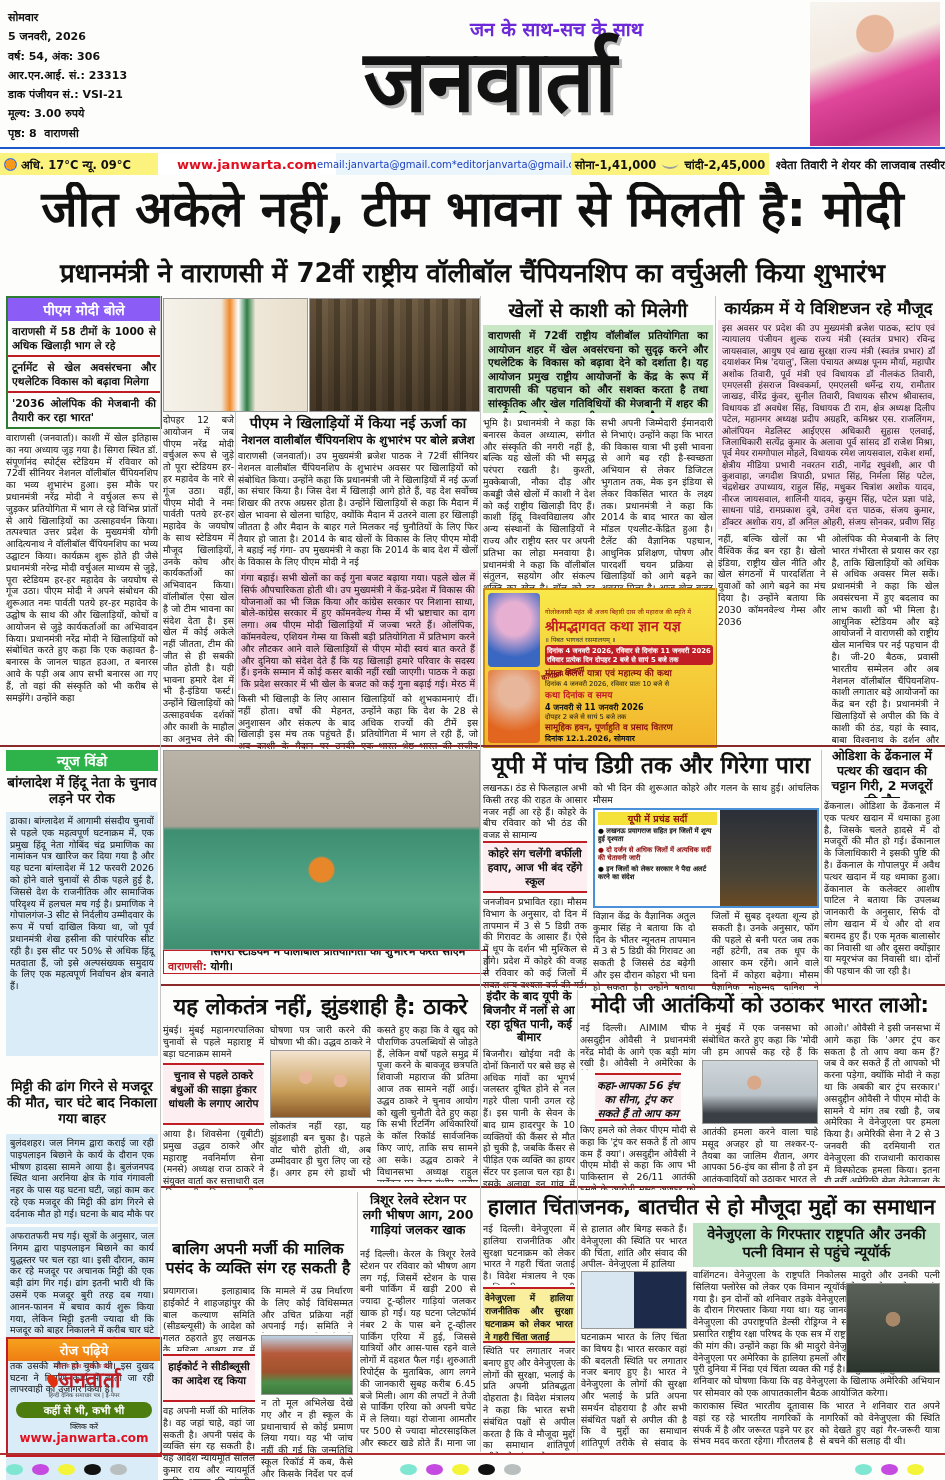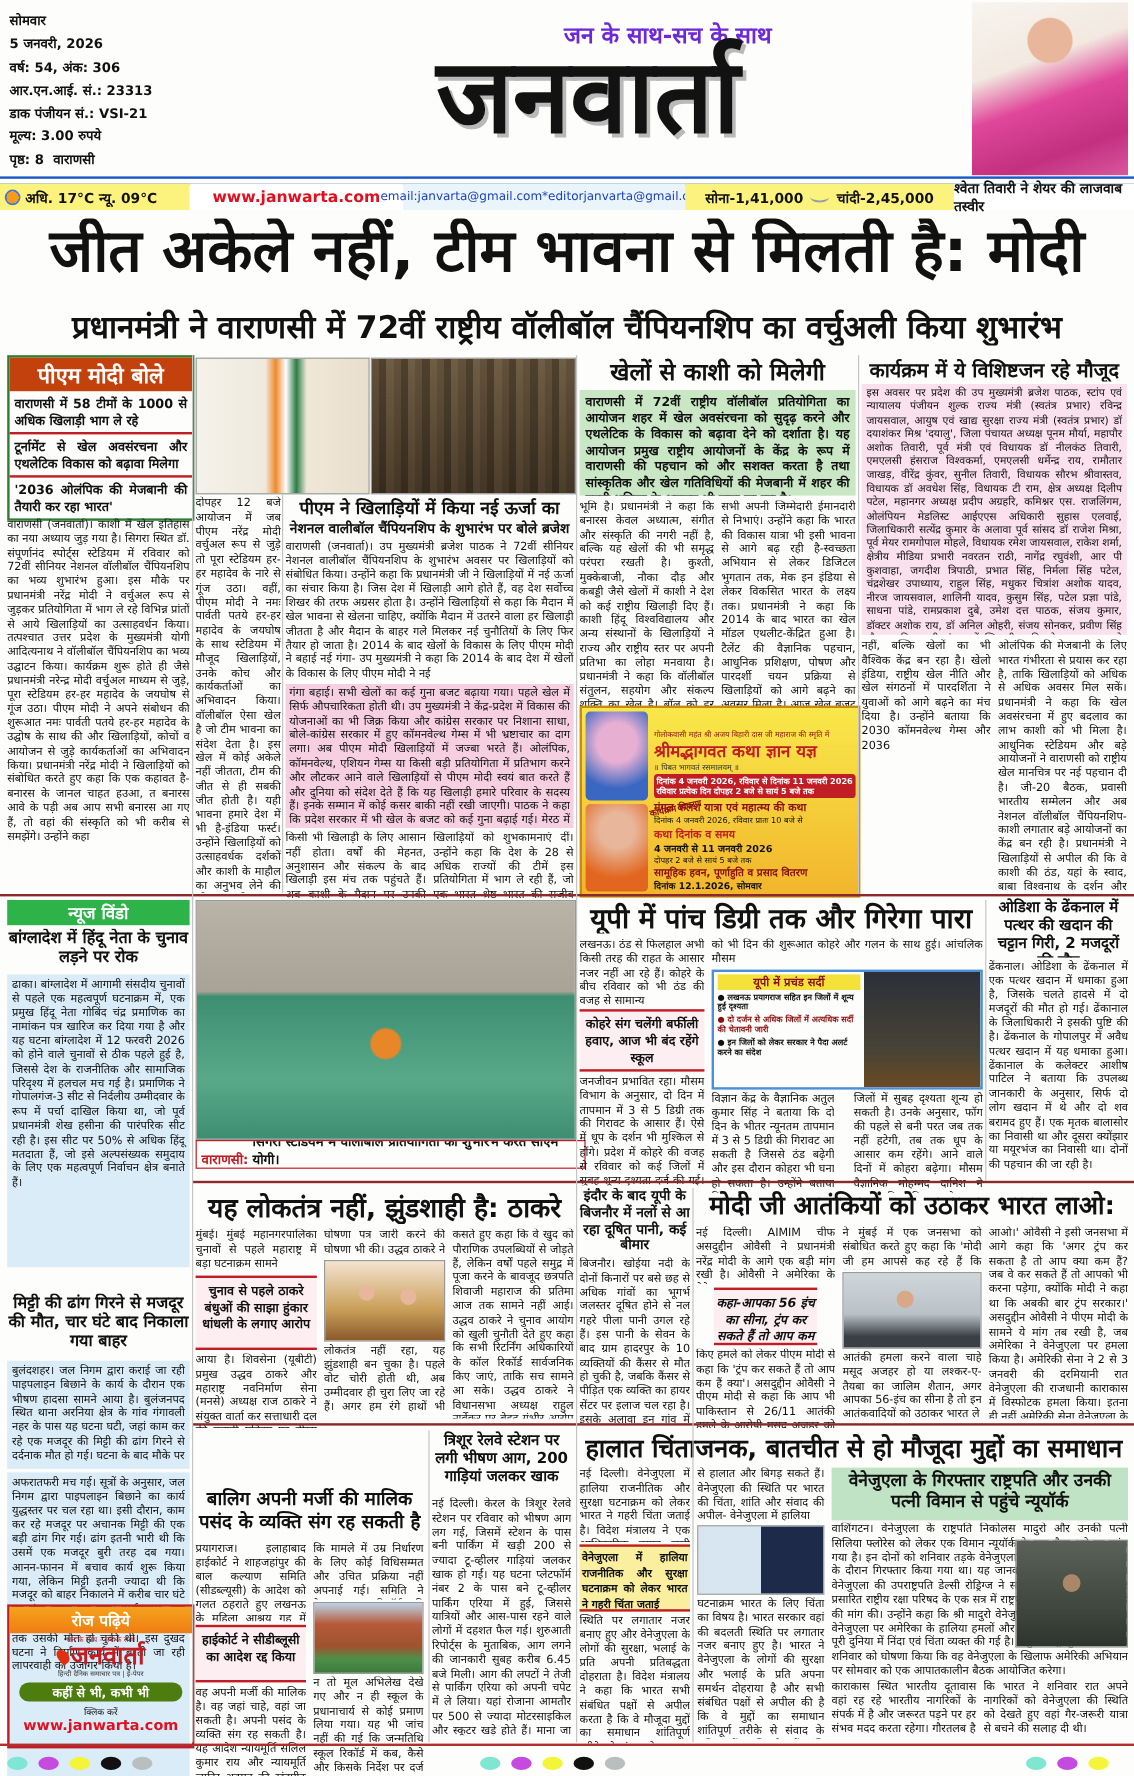--- a/index.html
+++ b/index.html
@@ -53,35 +53,35 @@
       <span style="width:13px;height:13px;border-radius:50%;background:radial-gradient(circle,#f59a1a 55%,#4a77d4 56%);display:inline-block;"></span>
       <span class="b">अधि. 17°C</span>
       <span class="b">न्यू. 09°C</span>
     </div>
     <div style="width:178px;background:#fff;display:flex;align-items:center;justify-content:center;">
       <span class="b" style="color:#e01020;font-size:13px;">www.janwarta.com</span>
     </div>
     <div style="width:235px;background:#eaf4fb;display:flex;align-items:center;justify-content:center;">
       <span style="color:#1b3fbf;font-size:10px;">email:janvarta@gmail.com*editorjanvarta@gmail.com</span>
     </div>
-    <div style="width:224px;background:#fcf37e;display:flex;align-items:center;justify-content:center;gap:6px;">
+    <div style="width:198px;background:#fcf37e;display:flex;align-items:center;justify-content:center;gap:6px;">
       <span class="b">सोना-1,41,000</span>
       <span style="width:16px;height:8px;border-bottom:2px solid #9aa0a0;border-radius:50%;display:inline-block;"></span>
       <span class="b">चांदी-2,45,000</span>
     </div>
     <div style="flex:1;background:#fff;display:flex;align-items:center;justify-content:flex-end;">
       <span class="b" style="font-size:11.5px;">श्वेता तिवारी ने शेयर की लाजवाब तस्वीर</span>
     </div>
   </div>
 
   <div class="abs b c clip" style="left:4px;top:182px;width:937px;height:66px;font-size:49px;line-height:1.15;">जीत अकेले नहीं, टीम भावना से मिलती है: मोदी</div>
   <div class="abs b c clip" style="left:4px;top:254px;width:937px;height:34px;font-size:26px;">प्रधानमंत्री ने वाराणसी में 72वीं राष्ट्रीय वॉलीबॉल चैंपियनशिप का वर्चुअली किया शुभारंभ</div>
 
   <div class="abs" style="left:6px;top:296px;width:152px;border:2px solid #2e7d32;">
-    <div class="b c" style="background:#c2410c;color:#fff;font-size:18px;padding:2px 0;">पीएम मोदी बोले</div>
+    <div class="b c" style="background:#8b5cf6;color:#fff;font-size:14px;padding:2px 0;">पीएम मोदी बोले</div>
     <div class="b j" style="font-size:10.6px;padding:3px 4px;border-bottom:2px solid #c01d25;">वाराणसी में 58 टीमों के 1000 से अधिक खिलाड़ी भाग ले रहे</div>
     <div class="b j" style="font-size:10.6px;padding:3px 4px;border-bottom:2px solid #c01d25;">टूर्नामेंट से खेल अवसंरचना और एथलेटिक विकास को बढ़ावा मिलेगा</div>
     <div class="b j" style="font-size:10.6px;padding:3px 4px;">'2036 ओलंपिक की मेजबानी की तैयारी कर रहा भारत'</div>
   </div>
   <div class="abs j clip body9" style="left:6px;top:432px;width:152px;height:312px;">वाराणसी (जनवार्ता)। काशी में खेल इतिहास का नया अध्याय जुड़ गया है। सिगरा स्थित डॉ. संपूर्णानंद स्पोर्ट्स स्टेडियम में रविवार को 72वीं सीनियर नेशनल वॉलीबॉल चैंपियनशिप का भव्य शुभारंभ हुआ। इस मौके पर प्रधानमंत्री नरेंद्र मोदी ने वर्चुअल रूप से जुड़कर प्रतियोगिता में भाग ले रहे विभिन्न प्रांतों से आये खिलाड़ियों का उत्साहवर्धन किया। तत्पश्चात उत्तर प्रदेश के मुख्यमंत्री योगी आदित्यनाथ ने वॉलीबॉल चैंपियनशिप का भव्य उद्घाटन किया। कार्यक्रम शुरू होते ही जैसे प्रधानमंत्री नरेन्द्र मोदी वर्चुअल माध्यम से जुड़े, पूरा स्टेडियम हर-हर महादेव के जयघोष से गूंज उठा। पीएम मोदी ने अपने संबोधन की शुरूआत नमः पार्वती पतये हर-हर महादेव के उद्घोष के साथ की और खिलाड़ियों, कोचों व आयोजन से जुड़े कार्यकर्ताओं का अभिवादन किया। प्रधानमंत्री नरेंद्र मोदी ने खिलाड़ियों को संबोधित करते हुए कहा कि एक कहावत है-बनारस के जानल चाहत हउआ, त बनारस आवे के पड़ी अब आप सभी बनारस आ गए हैं, तो वहां की संस्कृति को भी करीब से समझेंगे। उन्होंने कहा</div>
 
   <div class="abs photo" style="left:163px;top:298px;width:143px;height:112px;background:
       linear-gradient(90deg,#f5f2ea 0%,#efe9dd 40%,#f08a2a 46%,#ffffff 52%,#2e7d46 58%,#efe7d8 64%,#e8dfcd 100%);"></div>
   <div class="abs photo" style="left:309px;top:298px;width:169px;height:112px;background:
       repeating-linear-gradient(90deg,#8a7a66 0 6px,#6d614f 6px 12px,#9b8c77 12px 18px),linear-gradient(#b7aa93,#7c705c);background-blend-mode:multiply;"></div>

